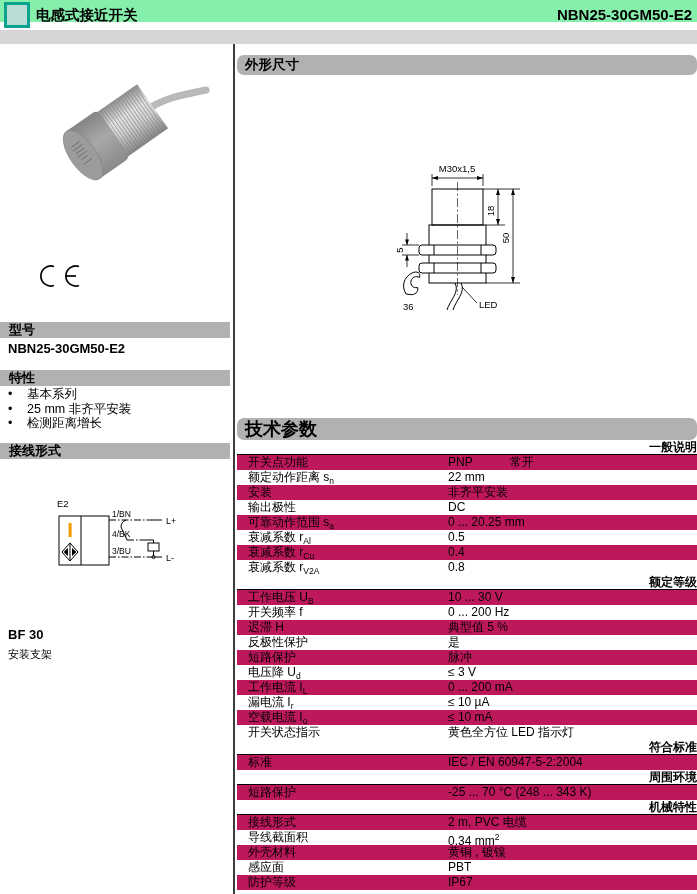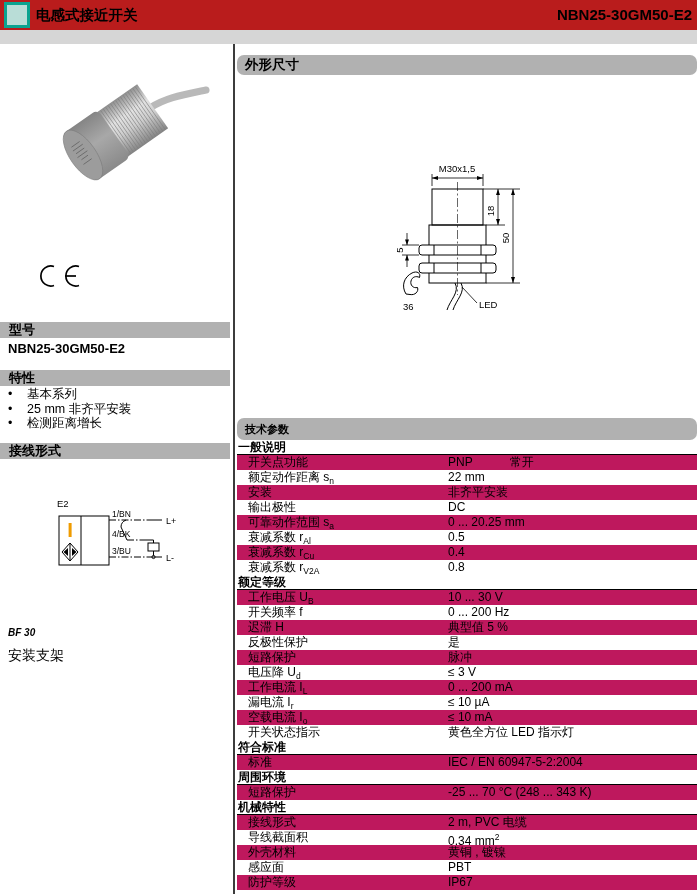--- a/index.html
+++ b/index.html
@@ -1,48 +1,48 @@
 <!DOCTYPE html>
 <html><head>
 <meta charset="utf-8">
 <style>
   html,body{margin:0;padding:0;background:#fff;}
   .page{position:relative;width:697px;height:894px;background:#fff;overflow:hidden;
         font-family:"Liberation Sans","DejaVu Sans",sans-serif;color:#000;}
 
   
-  .top-bar{position:absolute;left:0;top:0;width:697px;height:30px;background:#b91c1c;}
+  .top-bar{position:absolute;left:0;top:0;width:697px;height:22px;background:#86efac;}
   .top-substrip{position:absolute;left:0;top:30px;width:697px;height:14px;background:#d6d6d6;}
   .logo{position:absolute;left:4px;top:2px;width:20px;height:20px;background:#b9ddd7;border:3px solid #0ba390;}
   .top-title{position:absolute;left:36px;top:0;height:30px;line-height:30px;font-size:14.5px;font-weight:bold;}
   .top-model{position:absolute;right:5px;top:0;height:30px;line-height:30px;font-size:15px;font-weight:bold;}
 
   
   .divider{position:absolute;left:233px;top:44px;width:2px;height:850px;background:#3c3c3c;}
 
   
   .bar{position:absolute;background:#b1b1b1;font-weight:bold;}
   .bar-left{left:0;width:230px;height:16px;line-height:16px;font-size:13px;padding-left:9px;box-sizing:border-box;}
   .bar-right{left:237px;width:460px;box-sizing:border-box;padding-left:8px;border-radius:7px;}
 
   
   .ce-mark{position:absolute;left:34px;top:262px;}
   .model-value{position:absolute;left:8px;top:341px;font-size:13px;font-weight:bold;}
   .features{position:absolute;left:8px;top:387px;font-size:12.5px;}
   .feature-item{display:flex;line-height:14.5px;}
   .feature-item .dot{width:19px;}
-  .acc-model{position:absolute;left:8px;top:627px;font-size:10px;font-weight:bold;font-style:italic;}
-  .acc-desc{position:absolute;left:8px;top:647px;font-size:14px;}
+  .acc-model{position:absolute;left:8px;top:627px;font-size:13px;font-weight:bold;}
+  .acc-desc{position:absolute;left:8px;top:647px;font-size:11px;}
   .photo{position:absolute;left:30px;top:78px;}
   .wiring{position:absolute;left:40px;top:496px;}
   .dims{position:absolute;left:385px;top:160px;}
 
   
   .spec-table{position:absolute;left:237px;top:440px;width:460px;font-size:12px;}
-  .spec-section-header{height:15px;line-height:14px;font-weight:bold;border-bottom:1.5px solid #000;box-sizing:border-box;padding-left:1px;}
+  .spec-section-header{height:15px;line-height:14px;font-weight:bold;border-bottom:1.5px solid #000;box-sizing:border-box;padding-left:1px;text-align:right;}
   .spec-row{display:flex;height:15px;line-height:15px;}
   .spec-row.shaded{background:#be185d;}
   .spec-label{width:183px;padding-left:11px;box-sizing:border-box;white-space:nowrap;}
   .spec-value{font-weight:normal;white-space:nowrap;padding-left:28px;}
   .spec-label sub{font-size:8.5px;}
   .spec-value sup{font-size:8.5px;}
   .val2{margin-left:37px;}
   svg text{font-family:"Liberation Sans","DejaVu Sans",sans-serif;}
 </style>
 </head>
@@ -224,21 +224,21 @@
     <path d="M22,85 l-2,-5.5 h4 Z M22,95 l-2,5.5 h4 Z" fill="#000"></path>
     <text font-size="9.5" transform="rotate(-90 18,90)" x="18" y="90" text-anchor="middle">5</text>
 
     <path d="M21,134 C16,126 19,117 27,113 C32,110.5 36,113 34.5,117.5 C31,115.5 27,117 26,121 C25,125 28,128.5 32.5,127.5 C34,131.5 30,135.5 25,134.5 Z" fill="none" stroke="#000" stroke-width="1"></path>
     <text x="18" y="150" font-size="9.5">36</text>
 
     <line x1="92" y1="143" x2="77" y2="127" stroke="#000" stroke-width="0.8"></line>
     <text x="94" y="148" font-size="9.5">LED</text>
   </svg>
 
-  <div class="bar bar-right" style="top:418px;height:22px;line-height:22px;font-size:11px;">技术参数</div>
+  <div class="bar bar-right" style="top:418px;height:22px;line-height:22px;font-size:18px;">技术参数</div>
 
   <div class="spec-table">
       <div class="spec-section-header">一般说明</div>
       <div class="spec-row shaded">
         <span class="spec-label">开关点功能</span>
         <span class="spec-value">PNP<span class="val2">常开</span></span>
       </div>
       <div class="spec-row">
         <span class="spec-label">额定动作距离  s<sub>n</sub></span>
         <span class="spec-value">22 mm</span>

